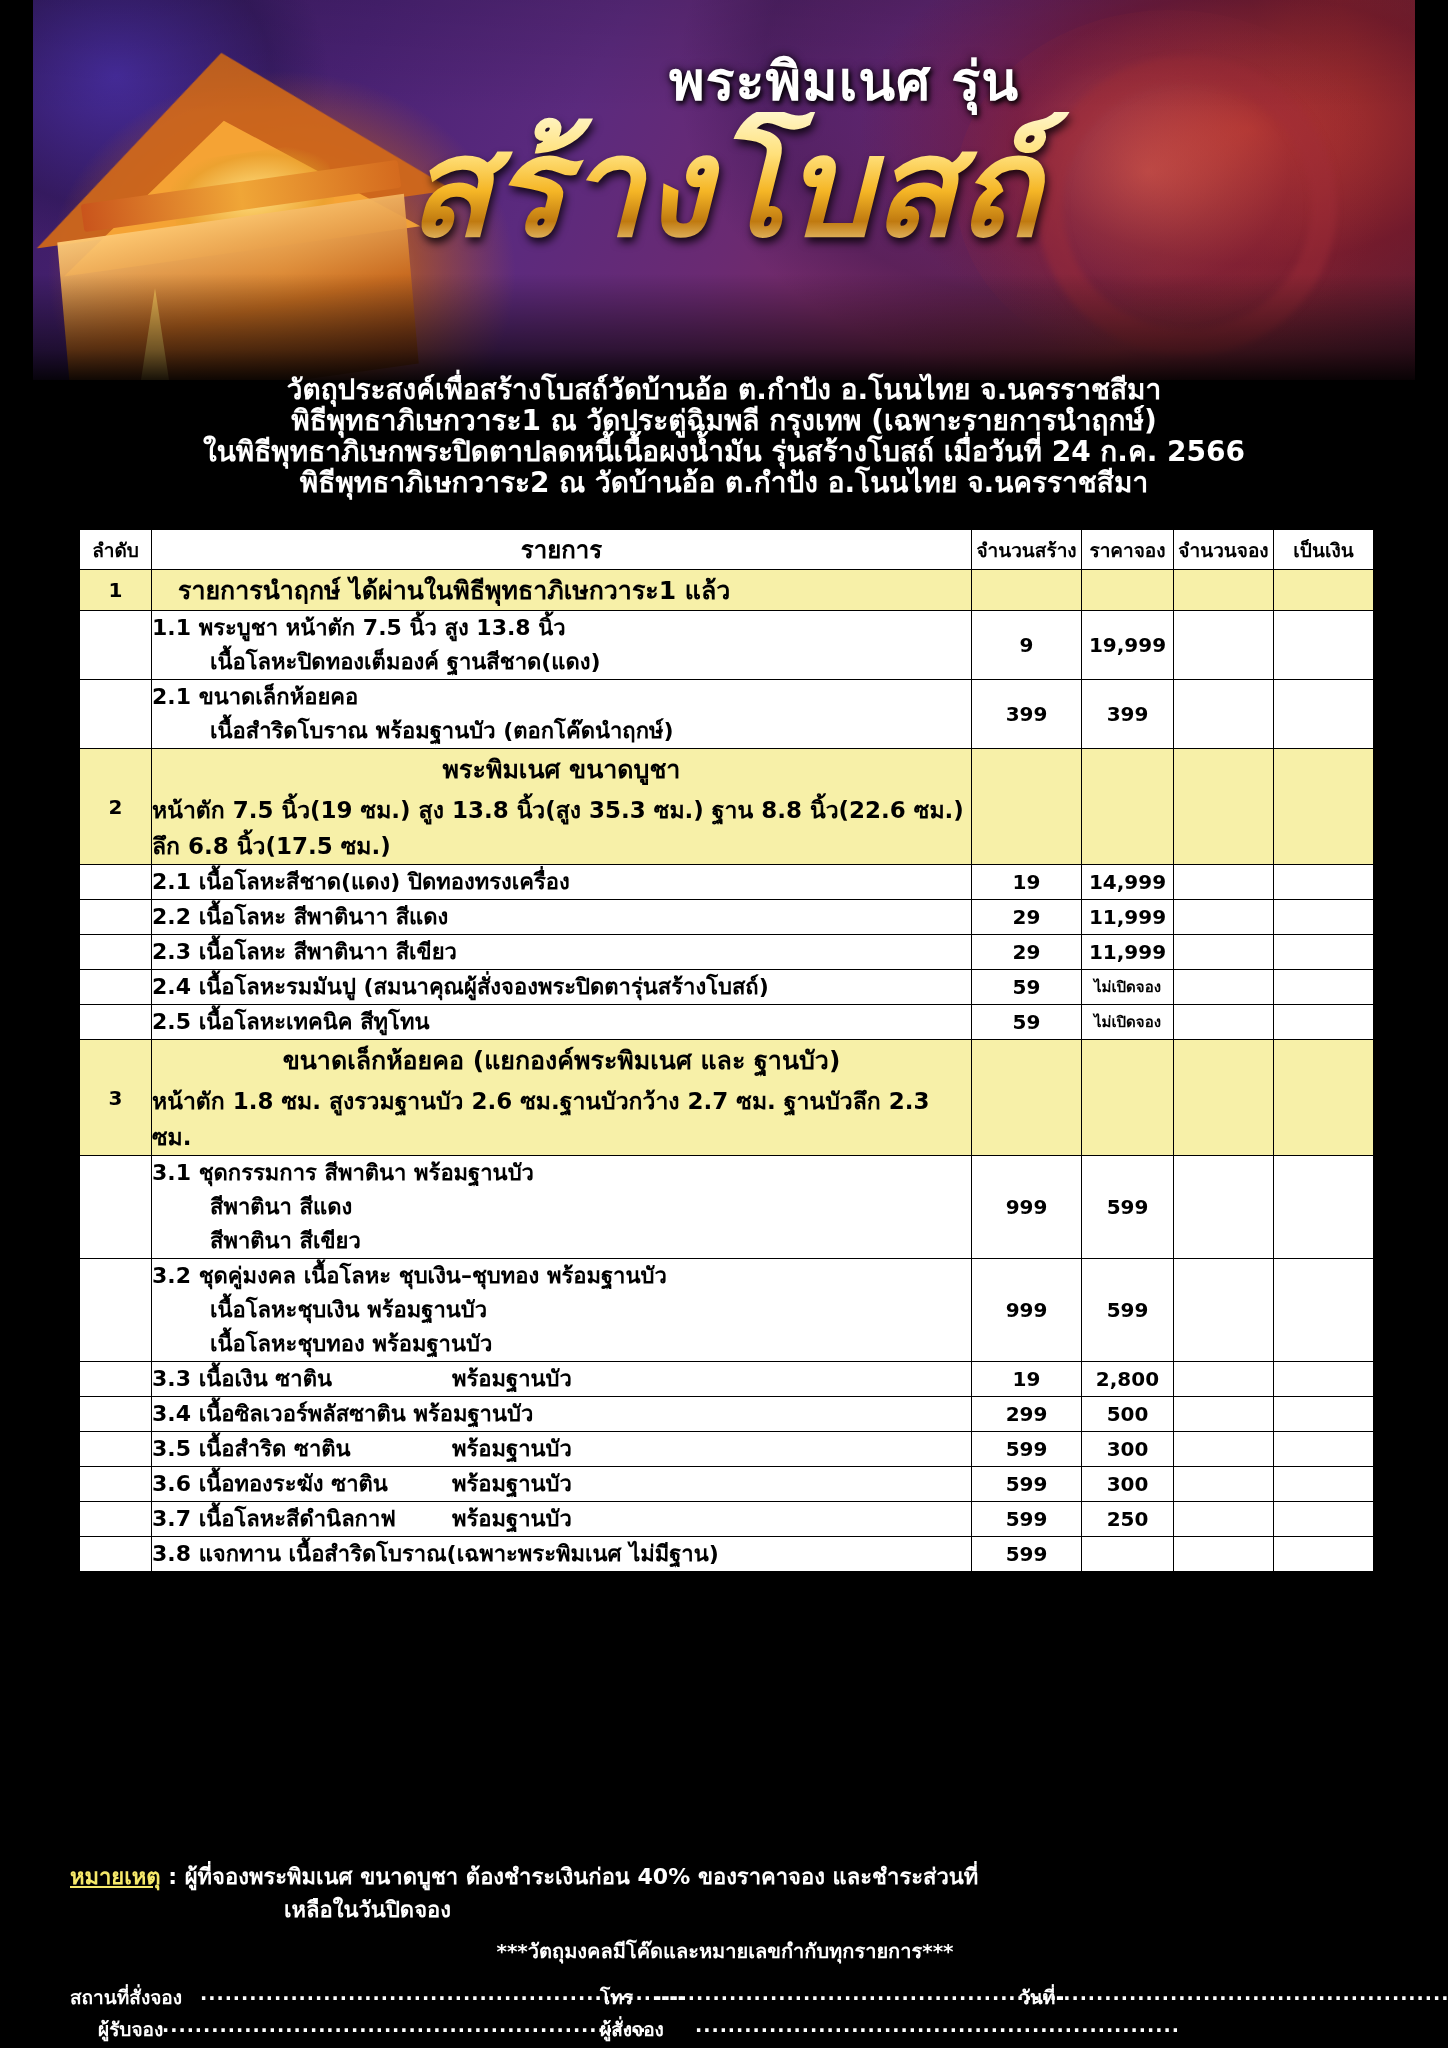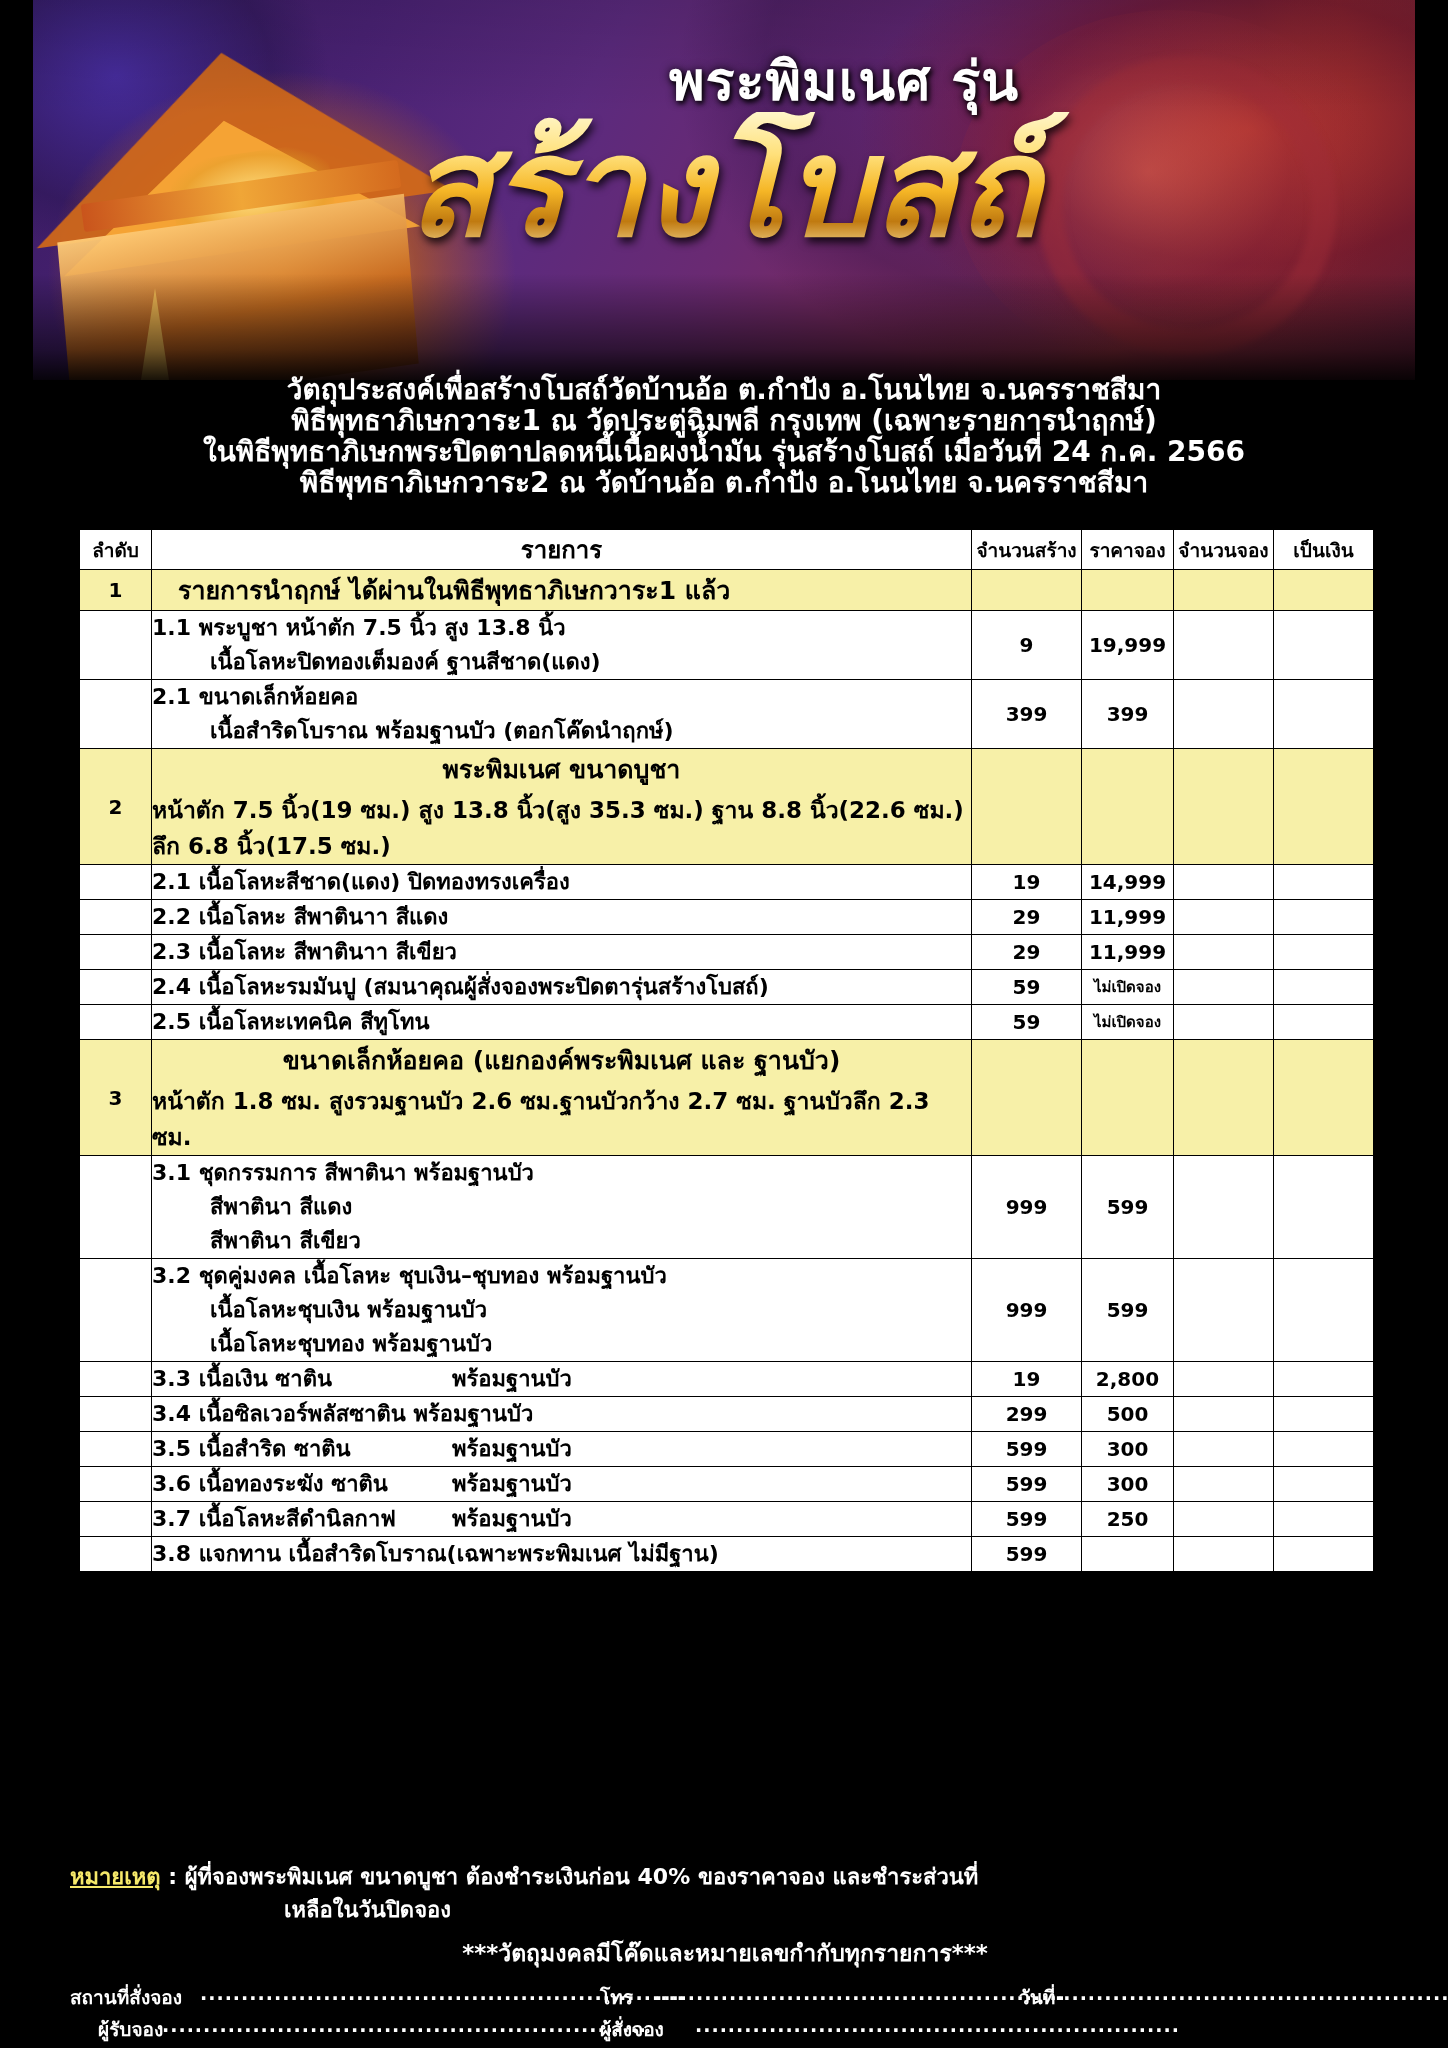--- a/index.html
+++ b/index.html
@@ -250,21 +250,21 @@
     text-decoration: underline;
   }
   .note .body { display: inline; }
   .note-ind { display: block; padding-left: 214px; }
   .star {
     position: absolute;
     left: 60px; top: 1935px;
     width: 1330px;
     text-align: center;
     color: #ffffff;
-    font-size: 23px;
+    font-size: 20px;
     font-weight: 700;
   }
   .formrow {
     position: absolute;
     left: 70px;
     width: 1320px;
     color: #ffffff;
     font-size: 19px;
     font-weight: 700;
   }

